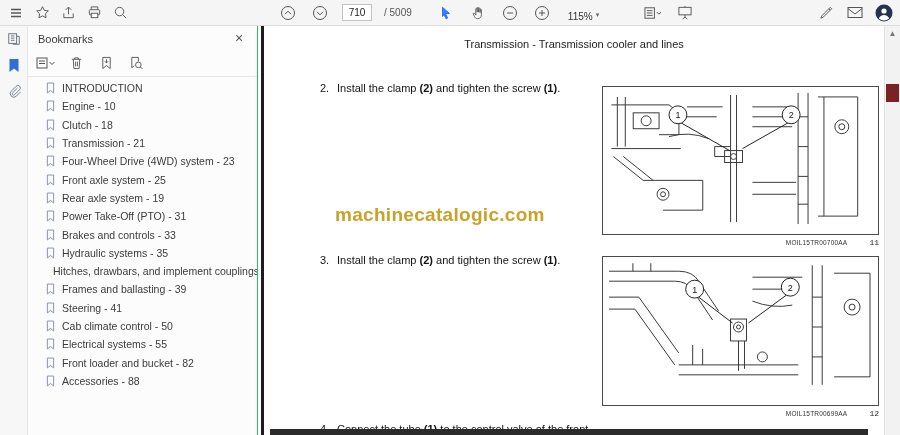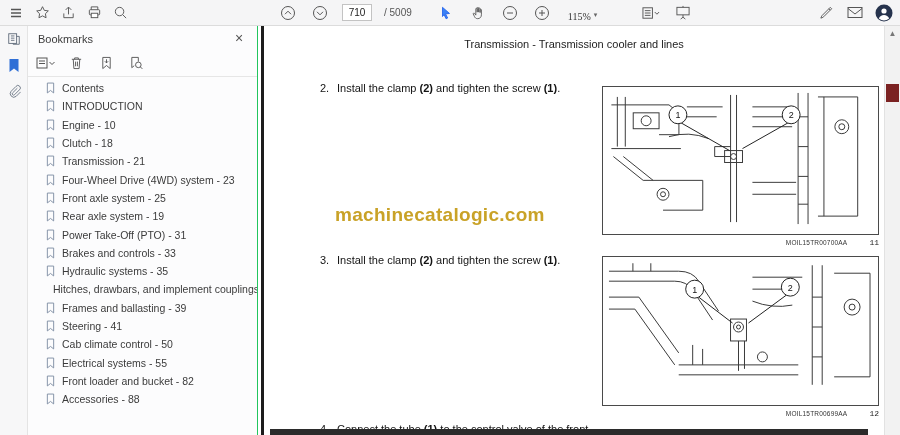--- a/index.html
+++ b/index.html
@@ -14,21 +14,21 @@
   .tb-left   { left:6px;  gap:6px; }
   .tb-center { left:278px; gap:12px; }
   .tb-right  { right:6px; gap:9px; }
   .tbtn { width:20px; height:20px; display:flex; align-items:center; justify-content:center;
           border-radius:3px; cursor:default; }
   .tbtn svg { display:block; }
   .page-box { width:30px; height:17px; background:#fff; border:1px solid #c3c3c3;
               font-size:10px; color:#222; display:flex; align-items:center; justify-content:center; }
   .page-total { font-size:10px; color:#555; margin-right:12px; }
   .zoom-ctl { display:flex; gap:3px; font-size:10px; color:#333;
-              margin:7px 10px 0 4px;font-family:Liberation Serif, serif; }
+              margin:7px 10px 0 4px; }
   .caret { font-size:7px; color:#666; }
   .sep-gap { width:10px; }
 
   
   .iconstrip { position:absolute; top:26px; left:0; width:28px; bottom:0;
                background:#f7f7f8; border-right:1px solid #e4e4e4; }
   .strip-btn { width:28px; height:26px; display:flex; align-items:center; justify-content:center; }
 
   
   .panel { position:absolute; top:26px; left:28px; width:230px; bottom:0;
@@ -248,26 +248,20 @@
             <path d="M3 1.5v11l2.6-2.1"></path>
             <circle cx="10" cy="9.5" r="3"></circle>
             <path d="M12.2 11.7L14.3 13.8"></path>
           </svg>
       </div>
     </div>
     <div class="panel-sep"></div>
 
     <div class="bm-list">
 
-        <div class="bm-row">
-          <svg class="bm-flag" width="9" height="12" viewBox="0 0 10 13">
-            <path d="M1.5 1h7v11L5 9.2 1.5 12z" fill="none" stroke="#7a8aa0"></path>
-          </svg>
-          <span class="bm-label">Contents</span>
-        </div>
 
         <div class="bm-row">
           <svg class="bm-flag" width="9" height="12" viewBox="0 0 10 13">
             <path d="M1.5 1h7v11L5 9.2 1.5 12z" fill="none" stroke="#7a8aa0"></path>
           </svg>
           <span class="bm-label">INTRODUCTION</span>
         </div>
 
         <div class="bm-row">
           <svg class="bm-flag" width="9" height="12" viewBox="0 0 10 13">

